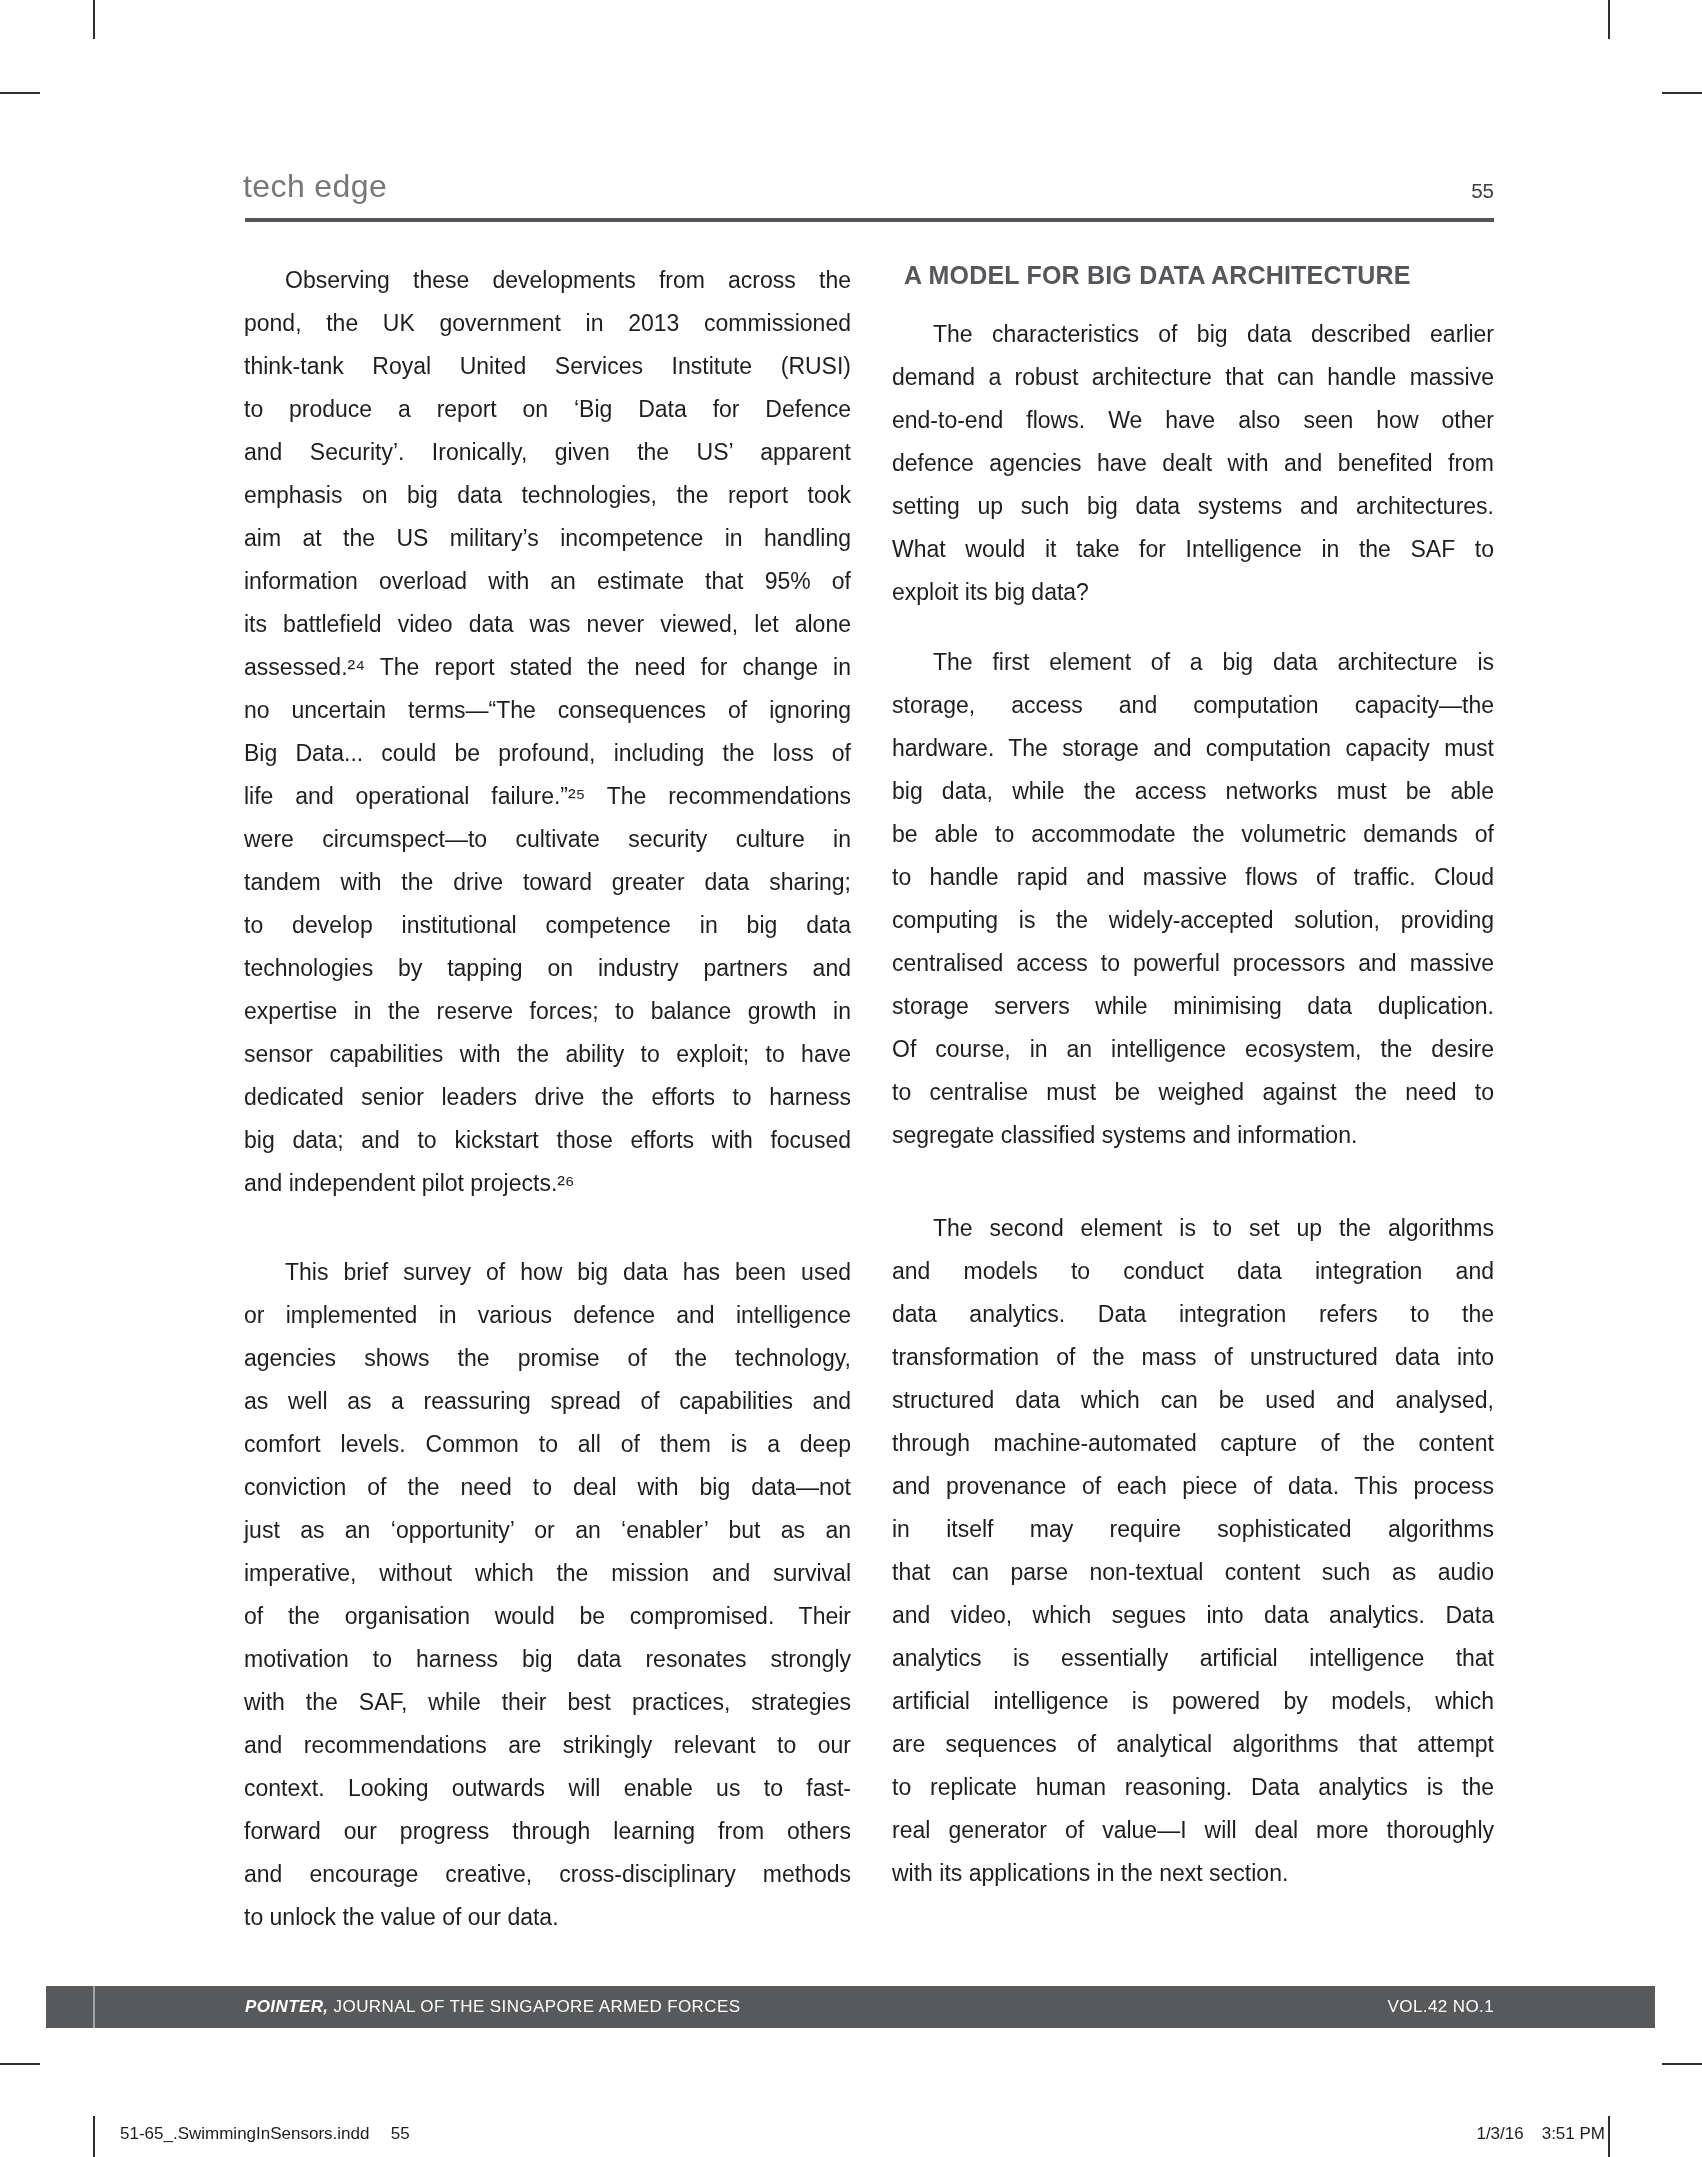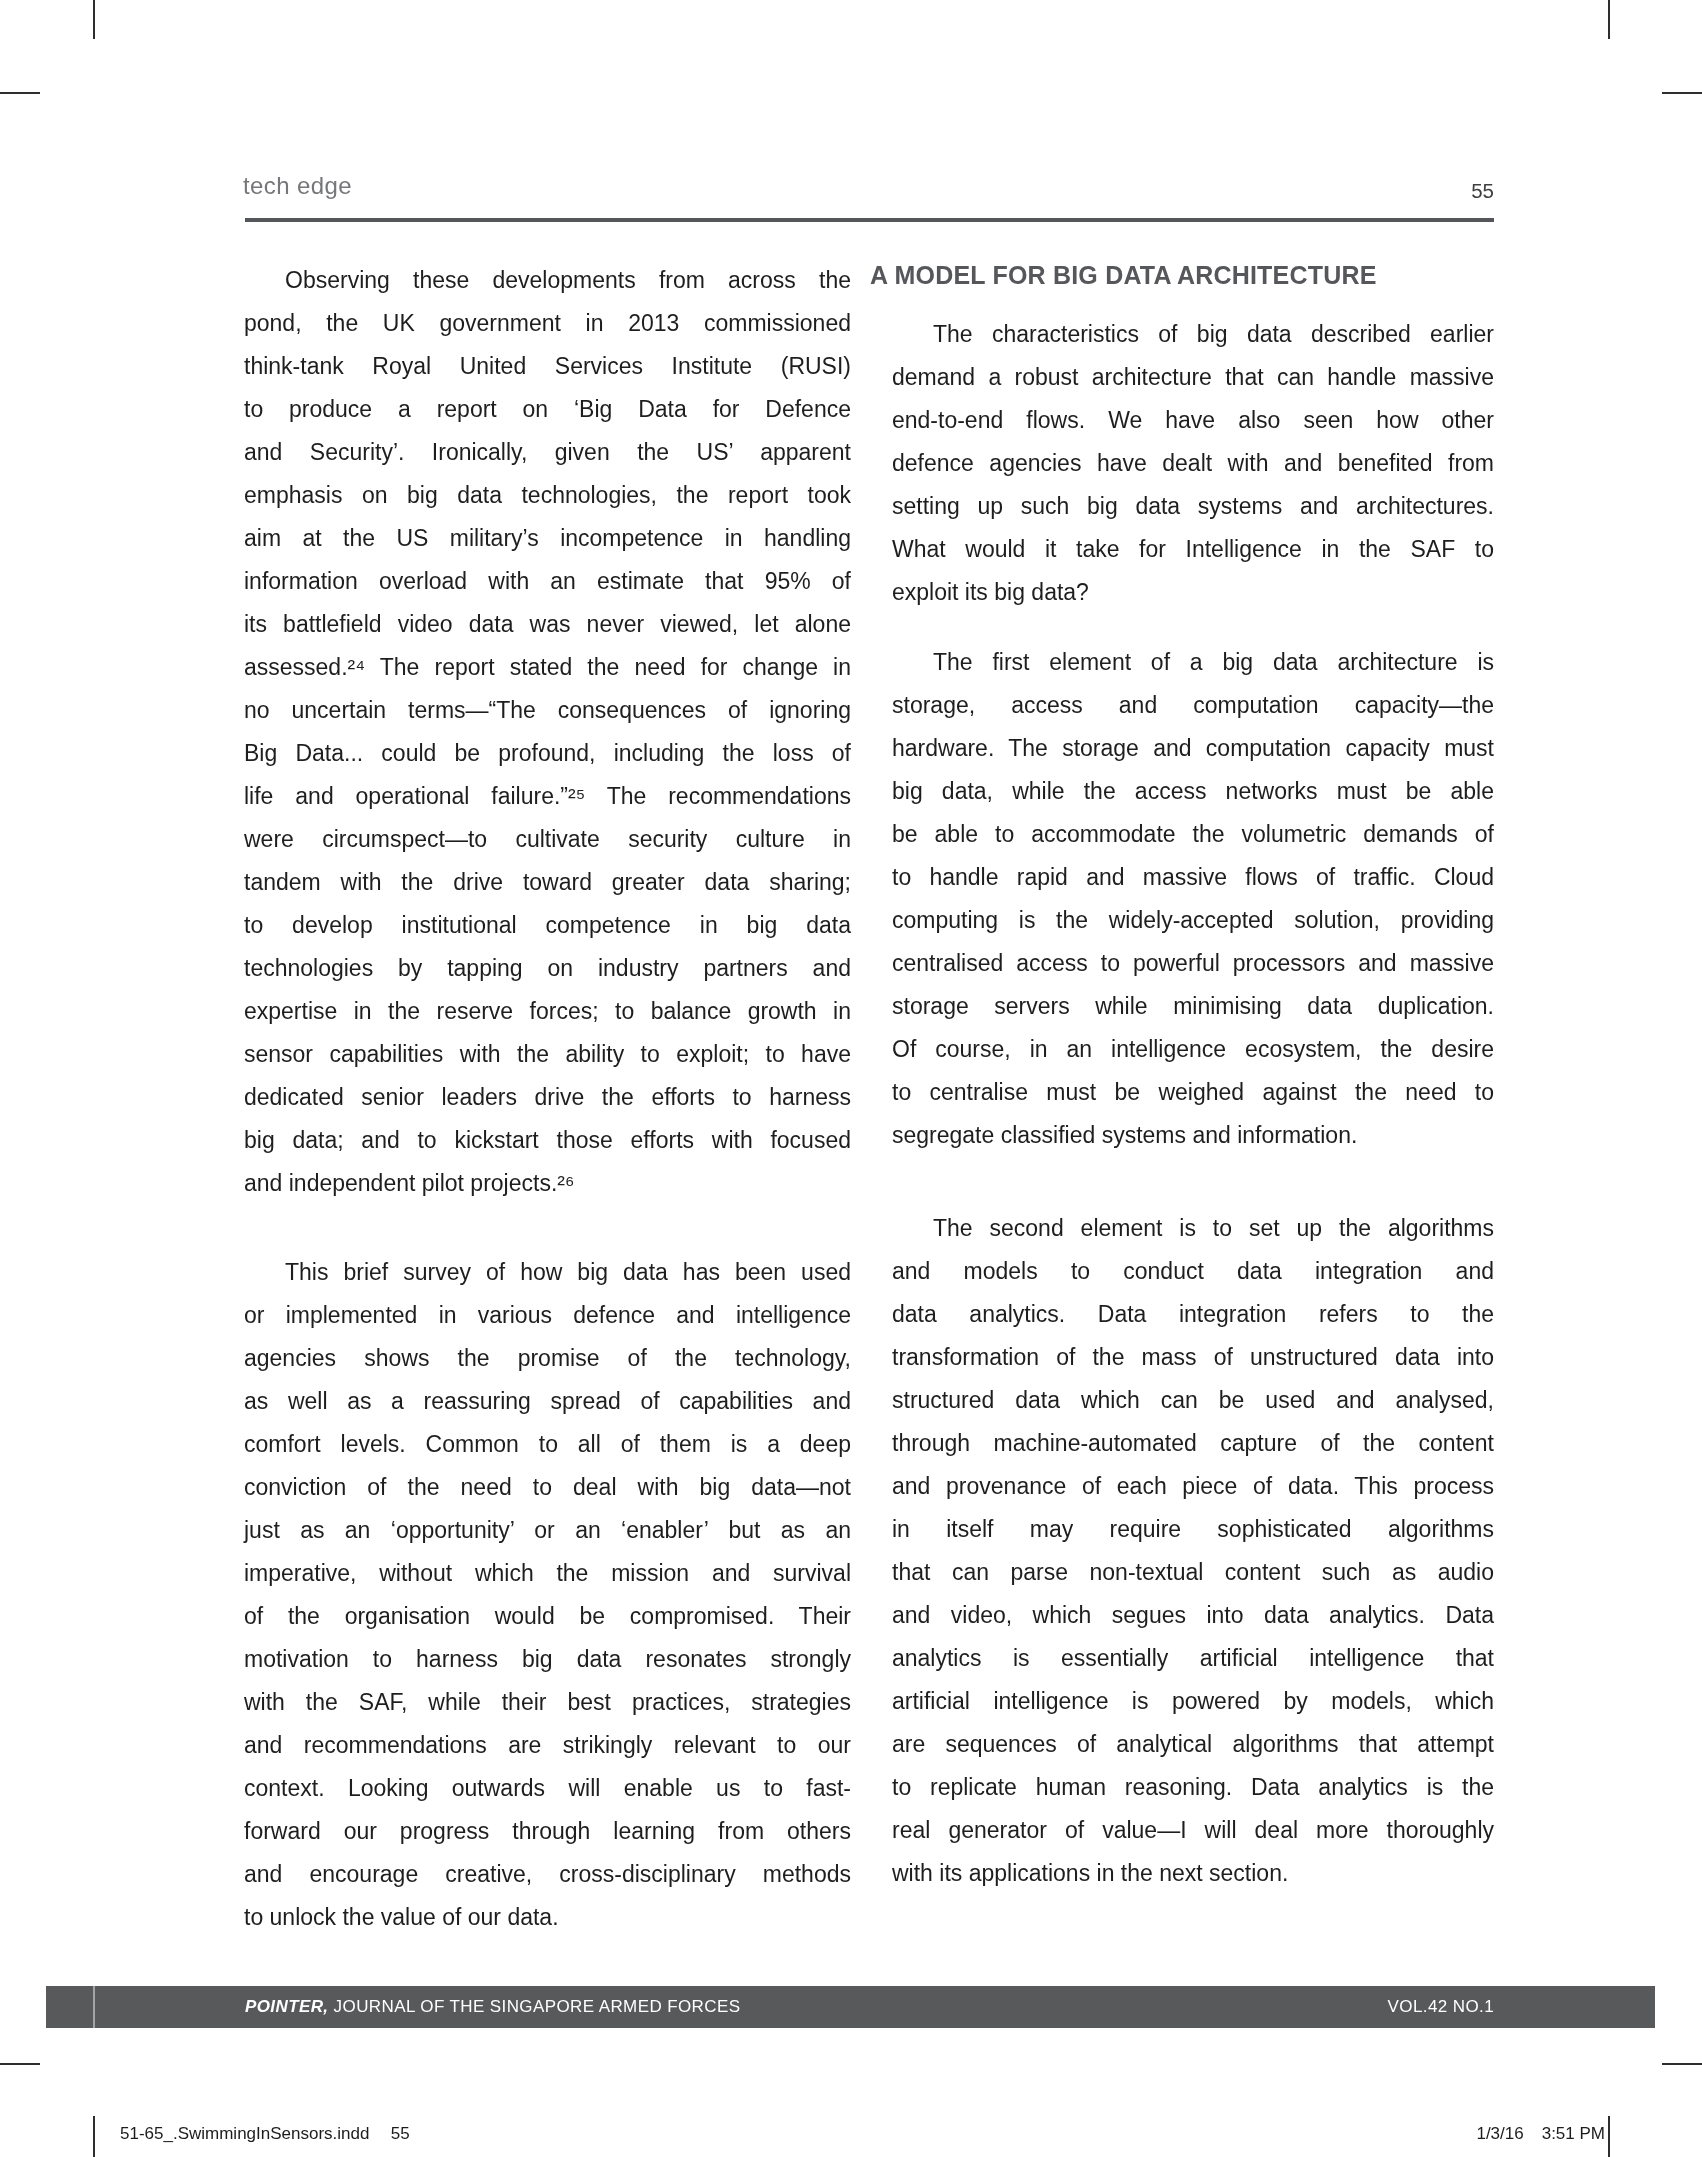--- a/index.html
+++ b/index.html
@@ -11,21 +11,21 @@
     font-family:"Liberation Sans","DejaVu Sans",sans-serif;
     color:#1e1e1e;
   }
   
   .cropmark{position:absolute;background:#2e2e2e;}
   .cm-v{width:1.8px;height:39px;}
   .cm-h{height:1.8px;width:40px;}
   
   .section-label{
     position:absolute;left:243px;top:171px;
-    font-size:24px;line-height:30px;color:#76777a;
+    font-size:32px;line-height:30px;color:#76777a;
     letter-spacing:0.4px;
   }
   .page-number{
     position:absolute;left:1387px;top:179px;width:107px;
     font-size:20.5px;color:#3f3f41;text-align:right;
   }
   .header-rule{
     position:absolute;left:245px;top:218px;width:1249px;height:3.6px;
     background:#55565a;
   }
@@ -34,21 +34,21 @@
     position:absolute;
     font-size:23px;line-height:43px;
     color:#1e1e1e;
   }
   .col-left{left:244px;width:607px;}
   .col-right{left:892px;width:602px;}
   .tline{text-align:justify;text-align-last:justify;text-justify:inter-word;white-space:normal;}
   .tline.tlast{text-align-last:left;}
   .tline.tindent{padding-left:41px;}
   .section-heading{
-    position:absolute;left:870px;top:257px;width:602px;
+    position:absolute;left:904px;top:257px;width:602px;
     font-size:25px;font-weight:bold;line-height:36px;
     color:#56575b;letter-spacing:0.2px;
   }
   
   .footer-bar{
     position:absolute;left:46px;top:1986px;width:1609px;height:42px;
     background:#58595b;
     display:flex;align-items:center;justify-content:space-between;
     box-sizing:border-box;
     padding-left:199px;padding-right:161px;

